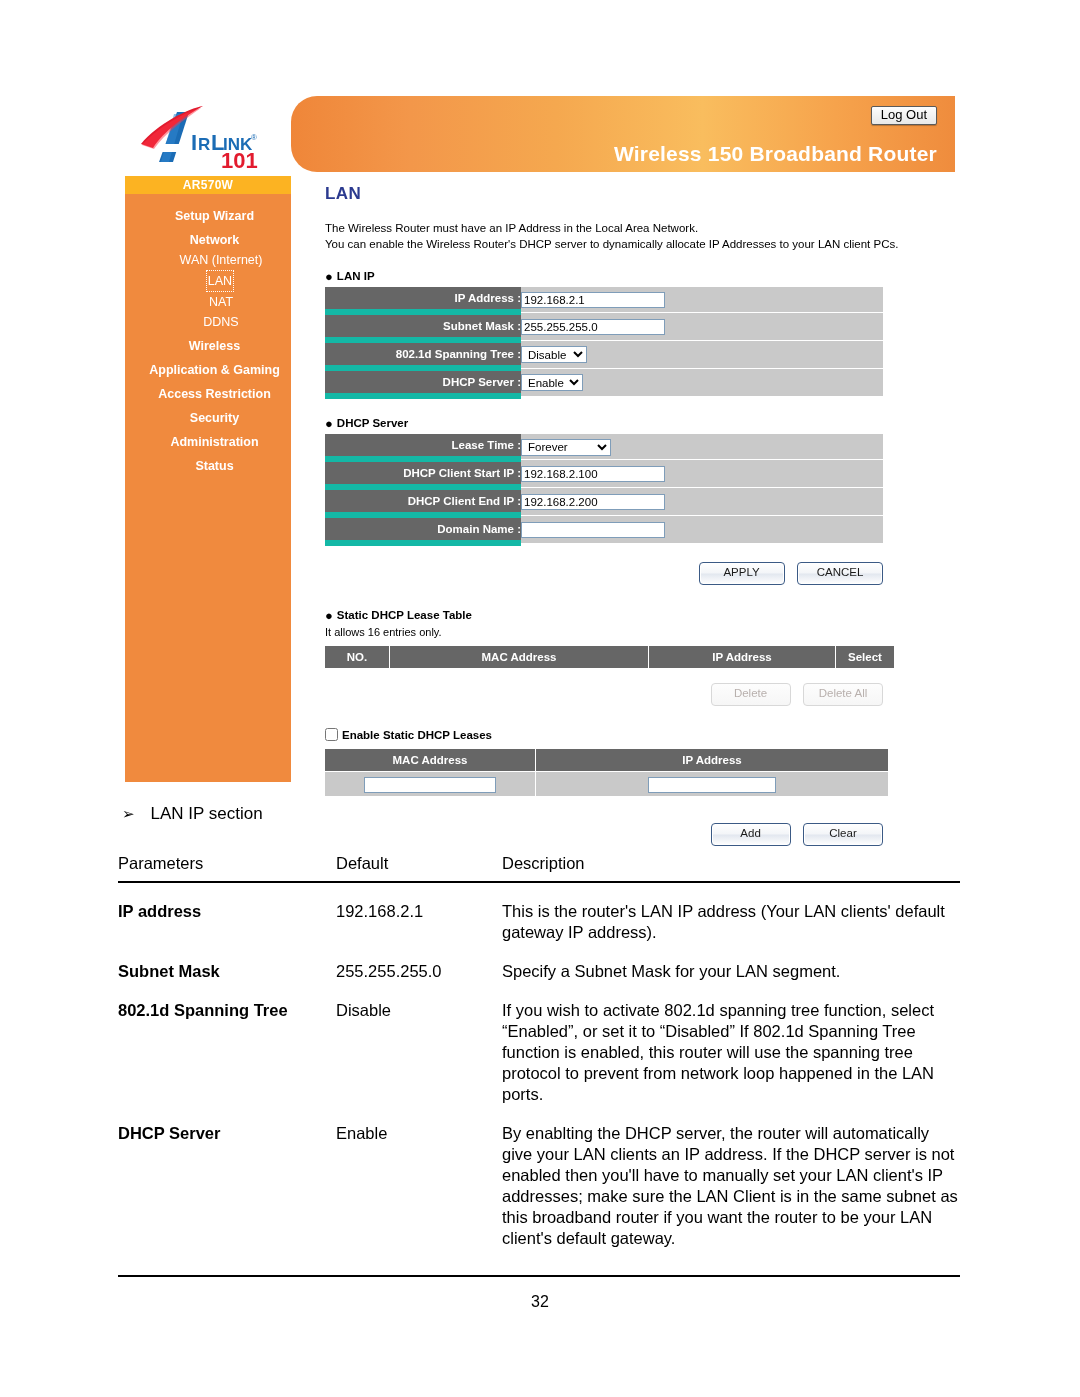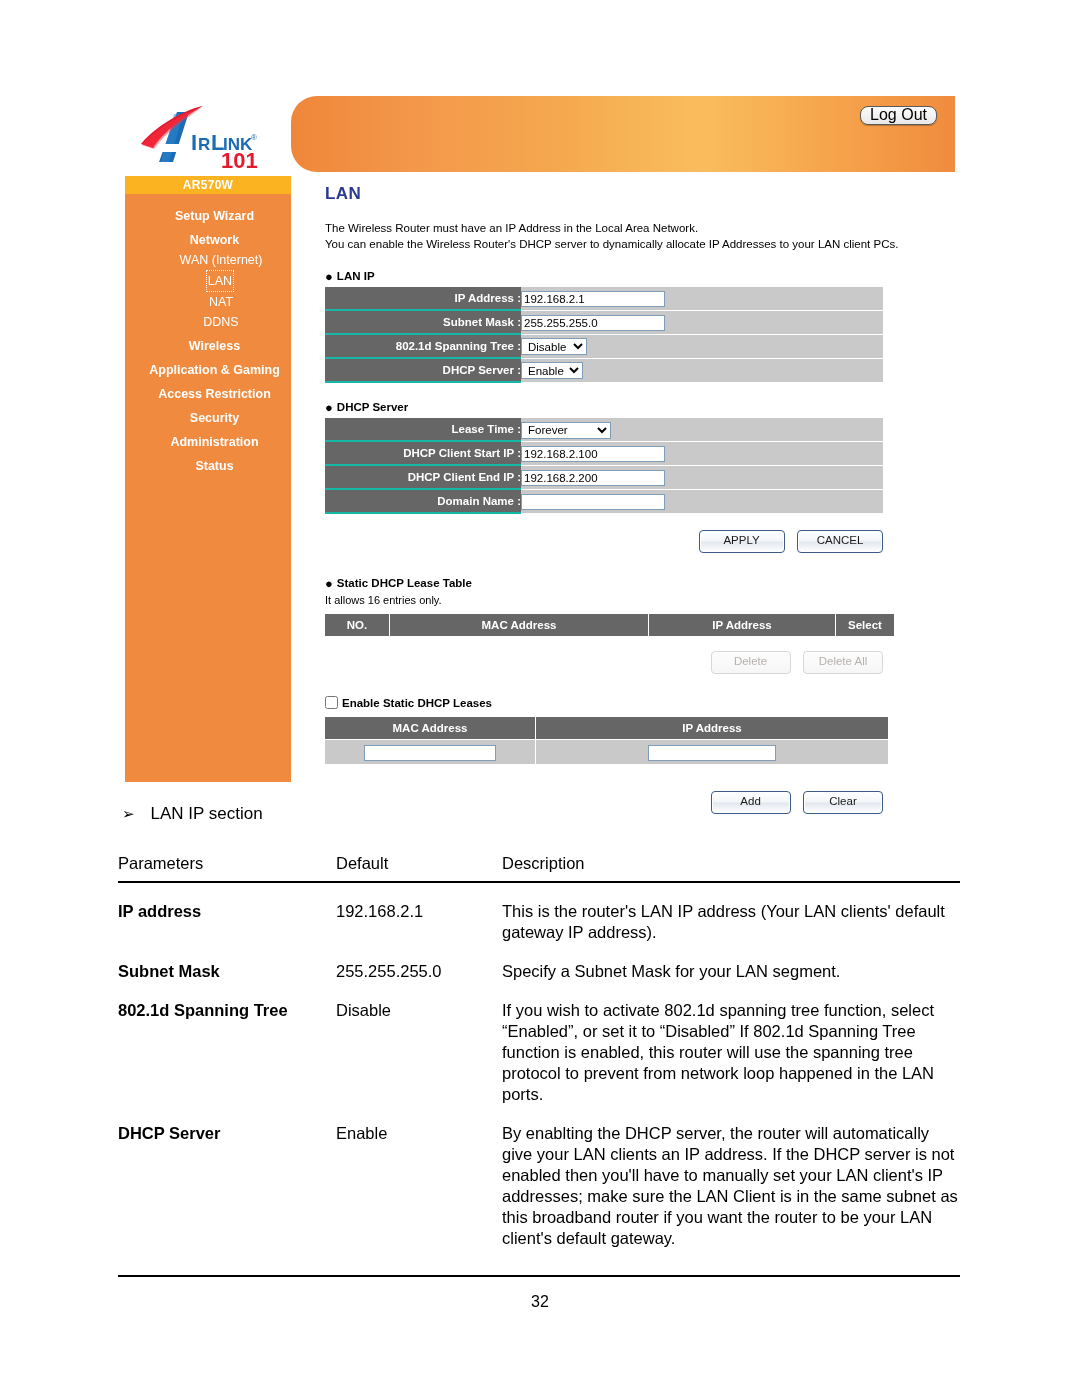--- a/index.html
+++ b/index.html
@@ -45,22 +45,22 @@
     color: #ffffff;
     letter-spacing: 0.2px;
     white-space: nowrap;
   }
   .logout-btn {
     position: absolute;
     right: 18px;
     top: 10px;
     background: linear-gradient(180deg,#fdfdfd,#e8e8e8);
     border: 1px solid #5a5a5a;
-    border-radius: 8px;
-    font-size: 16px;
+    border-radius: 2px;
+    font-size: 13px;
     font-family: "Liberation Sans", sans-serif;
     color: #000;
     padding: 2px 9px 3px 9px;
     line-height: 12px;
     box-shadow: 0 1px 1px rgba(0,0,0,.25);
     cursor: pointer;
   }
 
   
   .logo-wrap {
@@ -174,21 +174,21 @@
     vertical-align: middle;
   }
   td.lab {
     width: 196px;
     background: #666666;
     color: #ffffff;
     font-size: 11.5px;
     font-weight: bold;
     text-align: right;
     padding-right: 6px;
-    border-bottom: 2px solid #14b8a6;
+    border-bottom: 6px solid #14b8a6;
     white-space: nowrap;
   }
   td.fld {
     background: #c9c9c9;
     padding-left: 3px;
     border-bottom: 1px solid #ffffff;
   }
   input.txt {
     font-family: "Liberation Sans", sans-serif;
     font-size: 11.5px;
@@ -344,20 +344,21 @@
     font-size: 16px;
   }
 </style>
 </head>
 <body>
 
 <div id="router-ui">
 
   <div class="ui-header">
     <button class="logout-btn">Log Out</button>
+    <div class="ui-title">Wireless 150 Broadband Router</div>
   </div>
 
   <div class="logo-wrap">
     <svg class="logo-svg" width="160" height="84" viewBox="0 0 160 84">
 
       <path d="M44 12 L56 12 L40 62 L26 62 Z" fill="#1b6cb5"></path>
       <path d="M41 14 L50 14 L36 62 L28 62 Z" fill="#2f86d0" opacity="0.55"></path>
       <path d="M30 44 L52 44 L49 52 L27 52 Z" fill="#ffffff"></path>
 
       <path d="M8 44 C 24 24, 56 8, 70 6 C 52 16, 30 32, 20 48 Z" fill="#e21b2e"></path>

